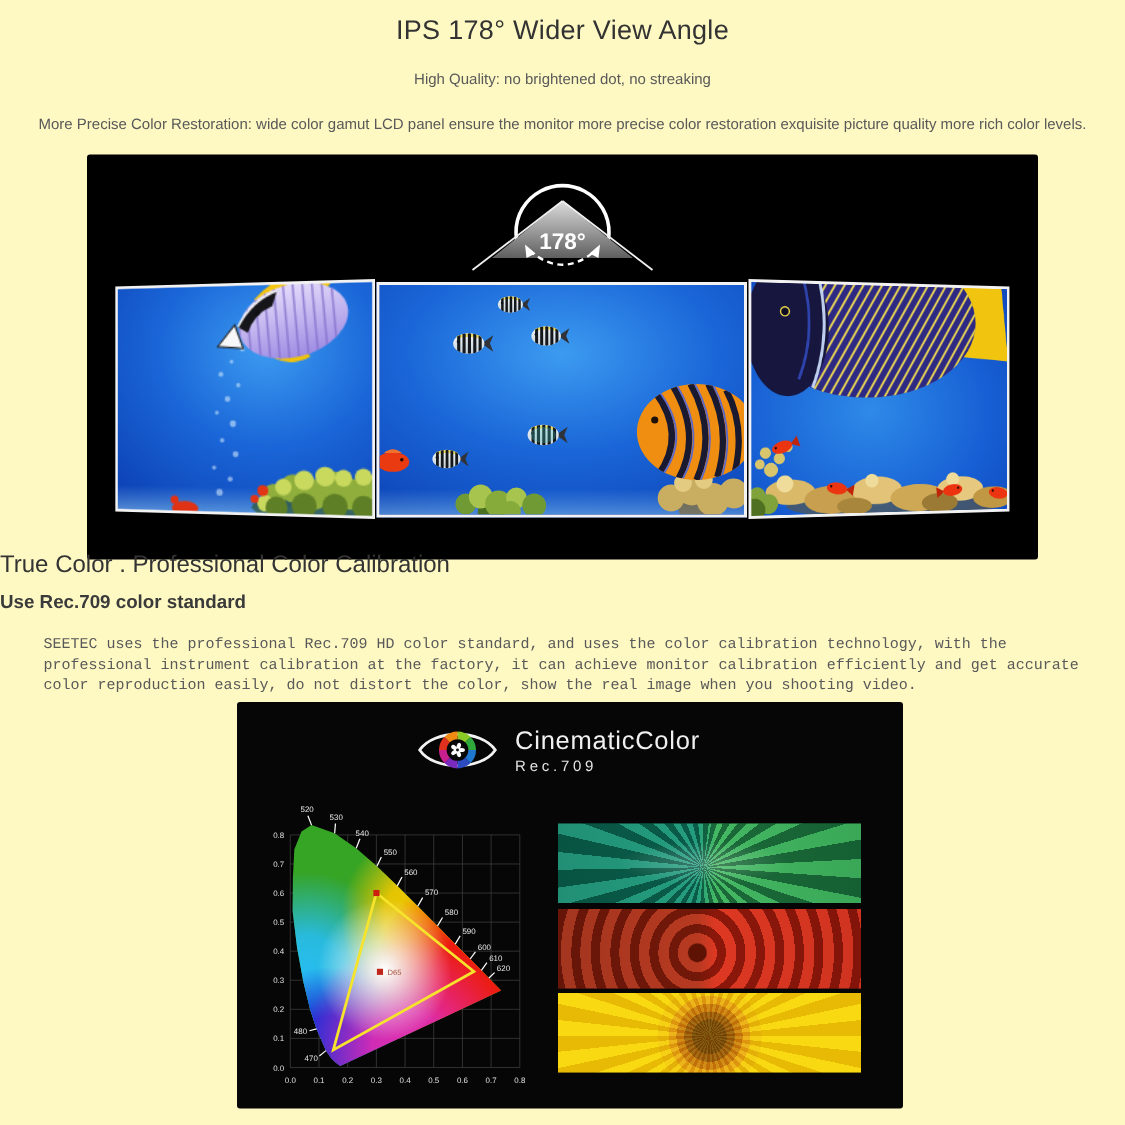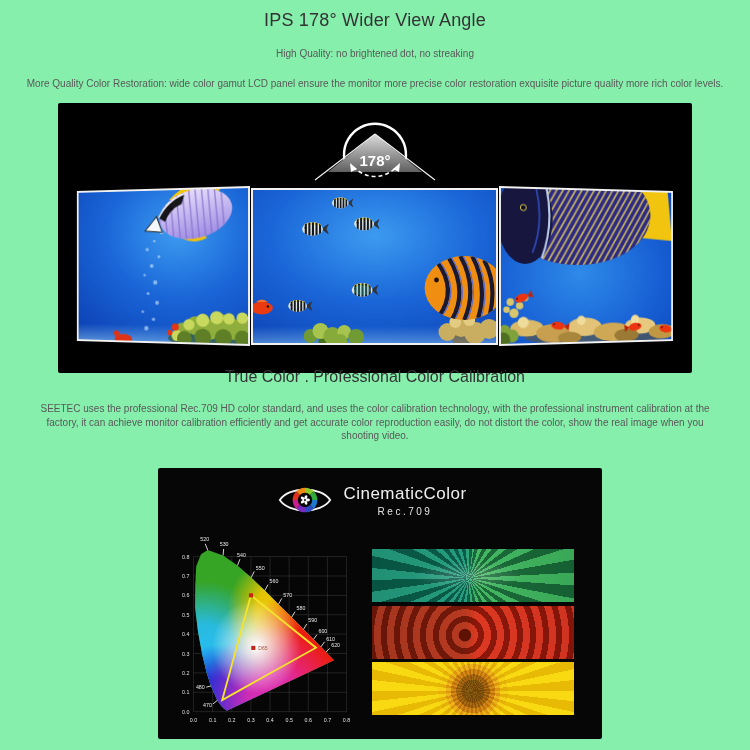--- a/index.html
+++ b/index.html
@@ -1,41 +1,41 @@
 <!DOCTYPE html>
 <html><head>
 <meta charset="utf-8">
 <style>
   html,body{margin:0;padding:0;background:#fff;}
-  .page{position:relative;width:750px;height:750px;background:#86efac;overflow:hidden;
+  .page{position:relative;width:750px;height:750px;background:#fef9c3;overflow:hidden;
         font-family:"Liberation Sans",sans-serif;box-sizing:border-box;}
   .page *{box-sizing:border-box;}
 
   
   .s1{position:absolute;top:8px;left:0;width:750px;text-align:center;}
   .s1 h1{margin:2px 0 12px;font-size:18px;font-weight:400;color:#333;letter-spacing:.2px;}
   .small-line{margin:16px auto;font-size:10px;color:#595959;line-height:13.5px;width:740px;}
-  .s2{position:absolute;top:366px;left:0;width:750px;text-align:center;}
+  .s2{position:absolute;top:366px;left:0;width:750px;text-align:left;}
   .s2 h2{margin:2px 0 8px;font-size:16px;font-weight:400;color:#333;}
   .s2 h3{margin:0 0 7px;font-size:12.5px;font-weight:700;color:#3a3a3a;}
-  .s2 .small-line{width:692px;}
+  .s2 .small-line{width:692px;font-family:Liberation Mono, monospace;}
 
   
   .banner1{position:absolute;left:58px;top:103px;width:634px;height:270px;background:#000;border-radius:2px;}
   .icon178{position:absolute;left:50%;top:5px;transform:translateX(-50%);}
   .panels{position:absolute;left:0;top:76px;width:634px;height:178px;}
   .panel{position:absolute;border:2px solid #f2f2f2;background:#0a3cb0;overflow:hidden;}
   .panel svg{display:block;width:100%;height:100%;}
   .p-left{left:0;top:7px;width:192px;height:160px;transform:perspective(800px) rotateY(-16deg);transform-origin:100% 50%;}
   .p-center{left:193px;top:9px;width:247px;height:157px;}
   .p-right{left:441px;top:7px;width:193px;height:160px;transform:perspective(800px) rotateY(16deg);transform-origin:0% 50%;}
 
   
   .panel2{position:absolute;left:158px;top:468px;width:444px;height:271px;background:#060606;border-radius:2px;}
-  .logo-row{position:absolute;top:12px;left:0;width:100%;display:flex;justify-content:center;align-items:center;gap:10px;transform:translateX(-8px);text-align:center;}
+  .logo-row{position:absolute;top:12px;left:0;width:100%;display:flex;justify-content:center;align-items:center;gap:10px;transform:translateX(-8px);}
   .logo-text .nm{font-size:17px;color:#f0f0f0;letter-spacing:.5px;}
   .logo-text .std{font-size:10px;color:#e3e3e3;letter-spacing:2.5px;margin-top:2px;}
   .cie{position:absolute;left:12px;top:58px;}
   .flowers{position:absolute;left:214px;top:81px;width:202px;}
   .strip{width:202px;height:53px;margin-bottom:3.5px;}
   .strip-green{background:
       radial-gradient(ellipse at 48% 50%, rgba(255,255,255,.22), transparent 38%),
       repeating-conic-gradient(from 10deg at 48% 55%, rgba(6,52,40,.55) 0deg 7deg, rgba(150,255,210,.16) 7deg 14deg),
       linear-gradient(90deg,#0b7a63 0%,#0e8a6e 46%,#35aa4e 52%,#27963f 100%);}
   .strip-rose{background:
@@ -48,21 +48,21 @@
   text{font-family:"Liberation Sans",sans-serif;}
 </style>
 </head>
 <body>
 
 <div class="page">
 
   <div class="s1">
     <h1>IPS 178° Wider View Angle</h1>
     <p class="small-line">High Quality: no brightened dot, no streaking</p>
-    <p class="small-line">More Quality Color Restoration: wide color gamut LCD panel ensure the monitor more precise color restoration exquisite picture quality more rich color levels.</p>
+    <p class="small-line">More Precise Color Restoration: wide color gamut LCD panel ensure the monitor more precise color restoration exquisite picture quality more rich color levels.</p>
   </div>
 
   <div class="banner1">
 
     <svg class="icon178" width="130" height="74" viewBox="0 0 130 74">
       <defs>
         <linearGradient id="triG" x1="0" y1="0" x2="0" y2="1">
           <stop offset="0" stop-color="#dcdcdc"></stop>
             <stop offset="1" stop-color="#5f5f5f"></stop>
         </linearGradient>
@@ -315,20 +315,21 @@
             <use href="#redR" transform="translate(150,149) rotate(-8) scale(-1,1)"></use>
             <use href="#redR" transform="translate(186,152) rotate(10)"></use>
           </g>
         </svg>
       </div>
     </div>
   </div>
 
   <div class="s2">
     <h2>True Color . Professional Color Calibration</h2>
+    <h3>Use Rec.709 color standard</h3>
     <p class="small-line">SEETEC uses the professional Rec.709 HD color standard, and uses the color calibration technology, with the professional instrument calibration at the factory, it can achieve monitor calibration efficiently and get accurate color reproduction easily, do not distort the color, show the real image when you shooting video.</p>
   </div>
 
   <div class="panel2">
 
     <div class="logo-row">
       <svg width="56" height="40" viewBox="0 0 60 40">
         <path d="M3,20 C13,5 47,5 57,20 C47,35 13,35 3,20 Z" fill="none" stroke="#f2f2f2" stroke-width="2"></path>
         <g fill="none" stroke-width="5.5">
           <path d="M30,9.5 A10.5,10.5 0 0 1 37.4,12.6" stroke="#8bc926"></path>

